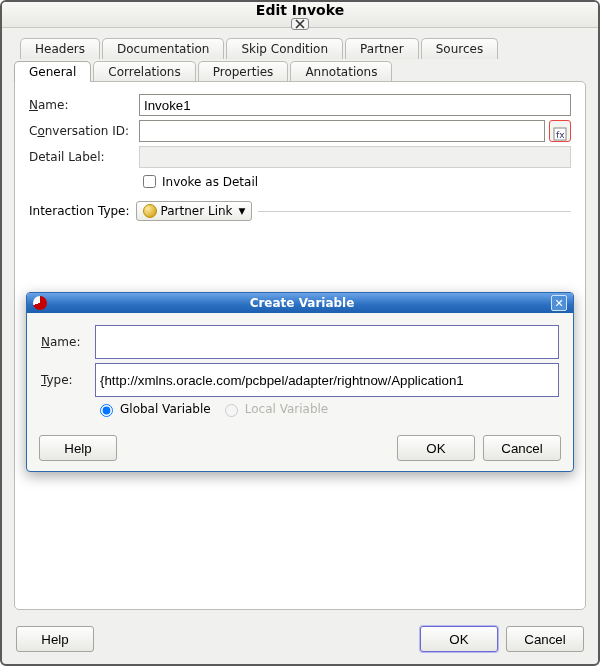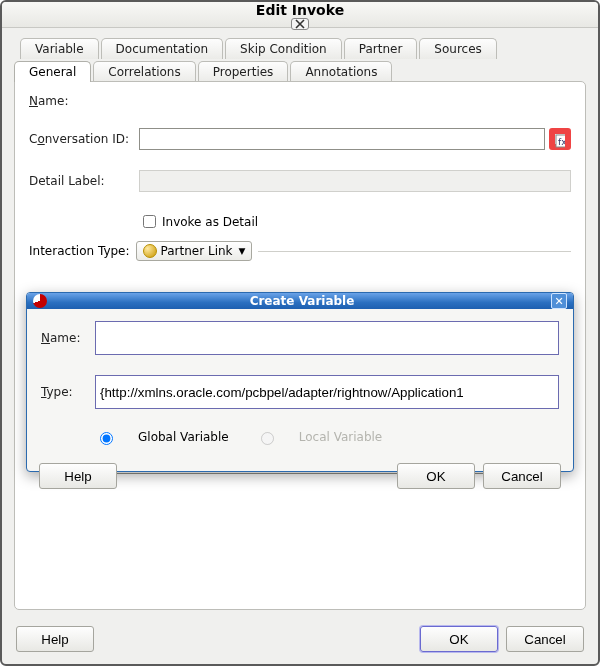--- a/index.html
+++ b/index.html
@@ -76,33 +76,33 @@
   .tab-panel {
     border: 1px solid #bdbdb8;
     border-radius: 0 5px 5px 5px;
     background: #fff;
     flex: 1;
     margin-top: -1px;
     padding: 12px 14px;
     position: relative;
   }
   .form-row {
-    display: flex; align-items: center; margin-bottom: 20px;
+    display: flex; align-items: center; margin-bottom: 4px;
   }
   .form-row label {
     width: 110px; color: #222;
   }
   .form-row label .ul { text-decoration: underline; }
   .form-row input[type=text] {
     flex: 1; height: 22px; border: 1px solid #8f8f88; padding: 0 4px;
     background: #fff;
   }
   .icon-btn {
-    width: 22px; height: 22px; margin-left: 4px; border: 6px solid #ef4444;
-    background: #f4f4f0; border-radius: 3px; display:flex;align-items:flex-start;justify-content:center;
+    width: 22px; height: 22px; margin-left: 4px; border: 1px solid #ef4444;
+    background: #f4f4f0; border-radius: 3px; display:flex;align-items:flex-end;justify-content:center;
     cursor:pointer;
   }
   .disabled-label { color: #b8b8b0; }
   .disabled-input {
     flex:1; height:22px; border:1px solid #d0d0cc; background:#f0f0ee;
   }
   .check-row {
     display:flex; align-items:center; margin-left:110px; margin-bottom:10px;
   }
   .check-row input { margin-right:6px; }
@@ -178,21 +178,21 @@
   }
   .dlg-body{flex:1;padding:12px 14px;}
   .dlg-body .form-row label{width:54px;}
   .dlg-body input[type=text]{
     flex:1;height:22px;border:1px solid #6b6bb0;padding:16px 4px;
     background:#fff;
   }
   .dlg-body .sel {
     background:#2a5dd0; color:#fff;
   }
-  .radio-row{display:flex;align-items:center;gap:22px;margin-left:54px;margin-top:4px;}
+  .radio-row{display:flex;align-items:center;gap:4px;margin-left:54px;margin-top:4px;}
   .radio-row .dis{color:#b4b4ae;}
   .dlg-footer{display:flex;align-items:center;gap:8px;padding:6px 12px 10px 12px;}
   svg { display:block; }
 </style>
 </head>
 <body>
 
 <div class="window">
   <div class="titlebar">
     <div class="t-icon"></div>
@@ -200,37 +200,38 @@
     <div class="t-close">
       <svg width="10" height="10">
           <path d="M1 1 L9 9 M9 1 L1 9" stroke="#333" stroke-width="1.6"></path>
         </svg>
     </div>
   </div>
 
   <div class="body">
 
     <div class="tabs-row row1">
-      <div class="tab">Variable</div>
+      <div class="tab">Headers</div>
       <div class="tab">Documentation</div>
       <div class="tab">Skip Condition</div>
       <div class="tab">Partner</div>
       <div class="tab">Sources</div>
     </div>
     <div class="tabs-row row2">
       <div class="tab selected">General</div>
       <div class="tab">Correlations</div>
       <div class="tab">Properties</div>
       <div class="tab">Annotations</div>
     </div>
 
     <div class="tab-panel">
 
       <div class="form-row">
         <label><span class="ul">N</span>ame:</label>
+        <input type="text" value="Invoke1" style="">
       </div>
 
       <div class="form-row">
         <label>C<span class="ul">o</span>nversation ID:</label>
         <input type="text" value="" style="">
         <div class="icon-btn">
           <svg width="14" height="14">
               <rect x="1" y="1" width="12" height="12" fill="#fff" stroke="#888"></rect>
               <text x="3" y="11" font-size="9" fill="#336">fx</text>
             </svg>

